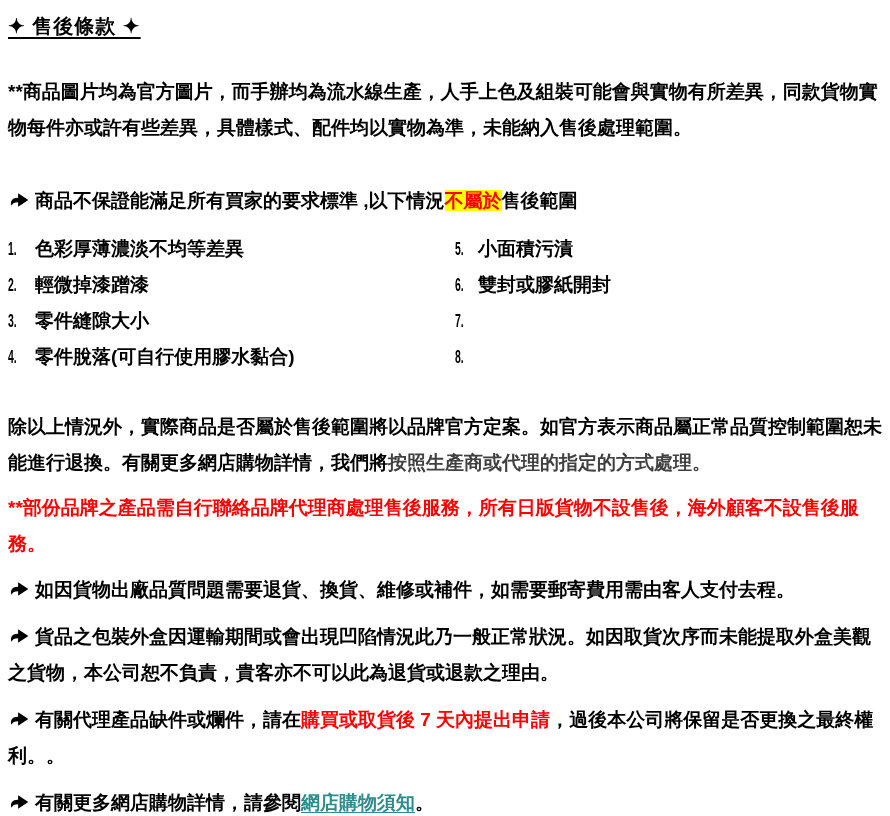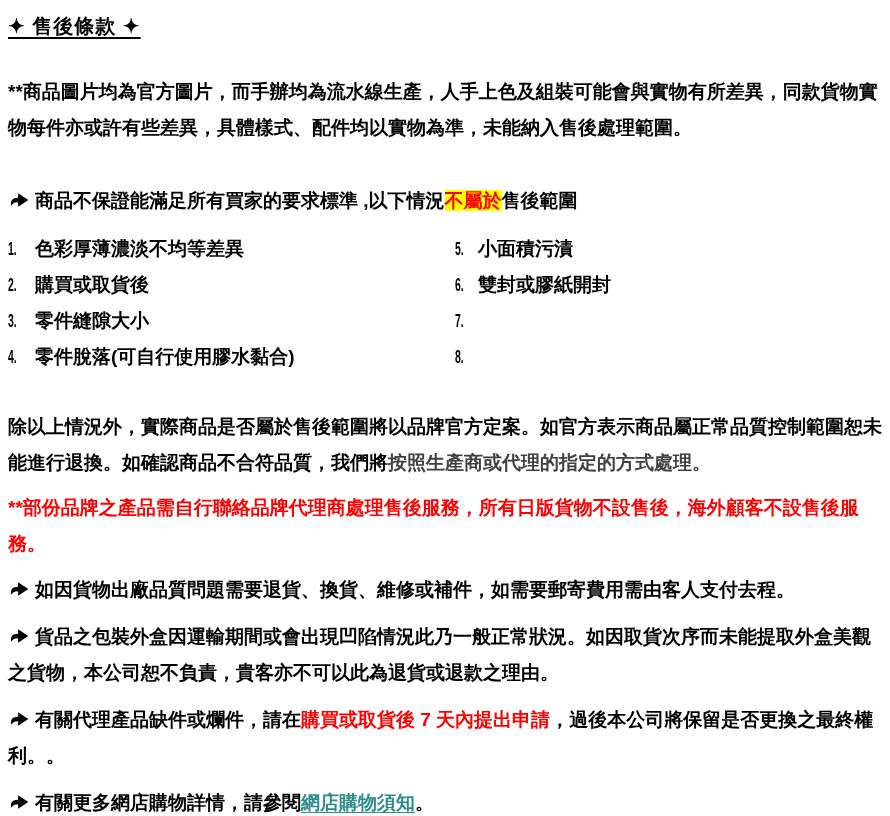--- a/index.html
+++ b/index.html
@@ -75,21 +75,21 @@
     <div class="list-row">
       <span class="num">1.</span>
       <span>色彩厚薄濃淡不均等差異</span>
     </div>
     <div class="list-row">
       <span class="num num-r">5.</span>
       <span>小面積污漬</span>
     </div>
     <div class="list-row">
       <span class="num">2.</span>
-      <span>購買或取貨後</span>
+      <span>輕微掉漆蹭漆</span>
     </div>
     <div class="list-row">
       <span class="num num-r">6.</span>
       <span>雙封或膠紙開封</span>
     </div>
     <div class="list-row">
       <span class="num">3.</span>
       <span>零件縫隙大小</span>
     </div>
     <div class="list-row">
@@ -98,21 +98,21 @@
     <div class="list-row">
       <span class="num">4.</span>
       <span>零件脫落(可自行使用膠水黏合)</span>
     </div>
     <div class="list-row">
       <span class="num num-r">8.</span>
     </div>
   </div>
 
   <p class="p-policy">
-    <span>除以上情況外，實際商品是否屬於售後範圍將以品牌官方定案。如官方表示商品屬正常品質控制範圍恕未能進行退換。如確認商品不合符品質，我們將</span><span class="gray">按照生產商或代理的指定的方式處理。</span>
+    <span>除以上情況外，實際商品是否屬於售後範圍將以品牌官方定案。如官方表示商品屬正常品質控制範圍恕未能進行退換。有關更多網店購物詳情，我們將</span><span class="gray">按照生產商或代理的指定的方式處理。</span>
   </p>
 
   <p class="p-red">
     <span>**部份品牌之產品需自行聯絡品牌代理商處理售後服務，所有日版貨物不設售後，海外顧客不設售後服務。</span>
   </p>
 
   <p class="p-bullet1">
     <svg class="arrow" viewBox="0 0 24 18" aria-hidden="true">
       <path d="M11 6.5 L11 1.5 L22.5 9 L11 16.5 L11 11.5 C7 11.5 4.8 12.6 3.6 15.6 C2.2 12.2 2.6 6.5 11 6.5 Z" fill="#000"></path>
     </svg><span>如因貨物出廠品質問題需要退貨、換貨、維修或補件，如需要郵寄費用需由客人支付去程。</span>

